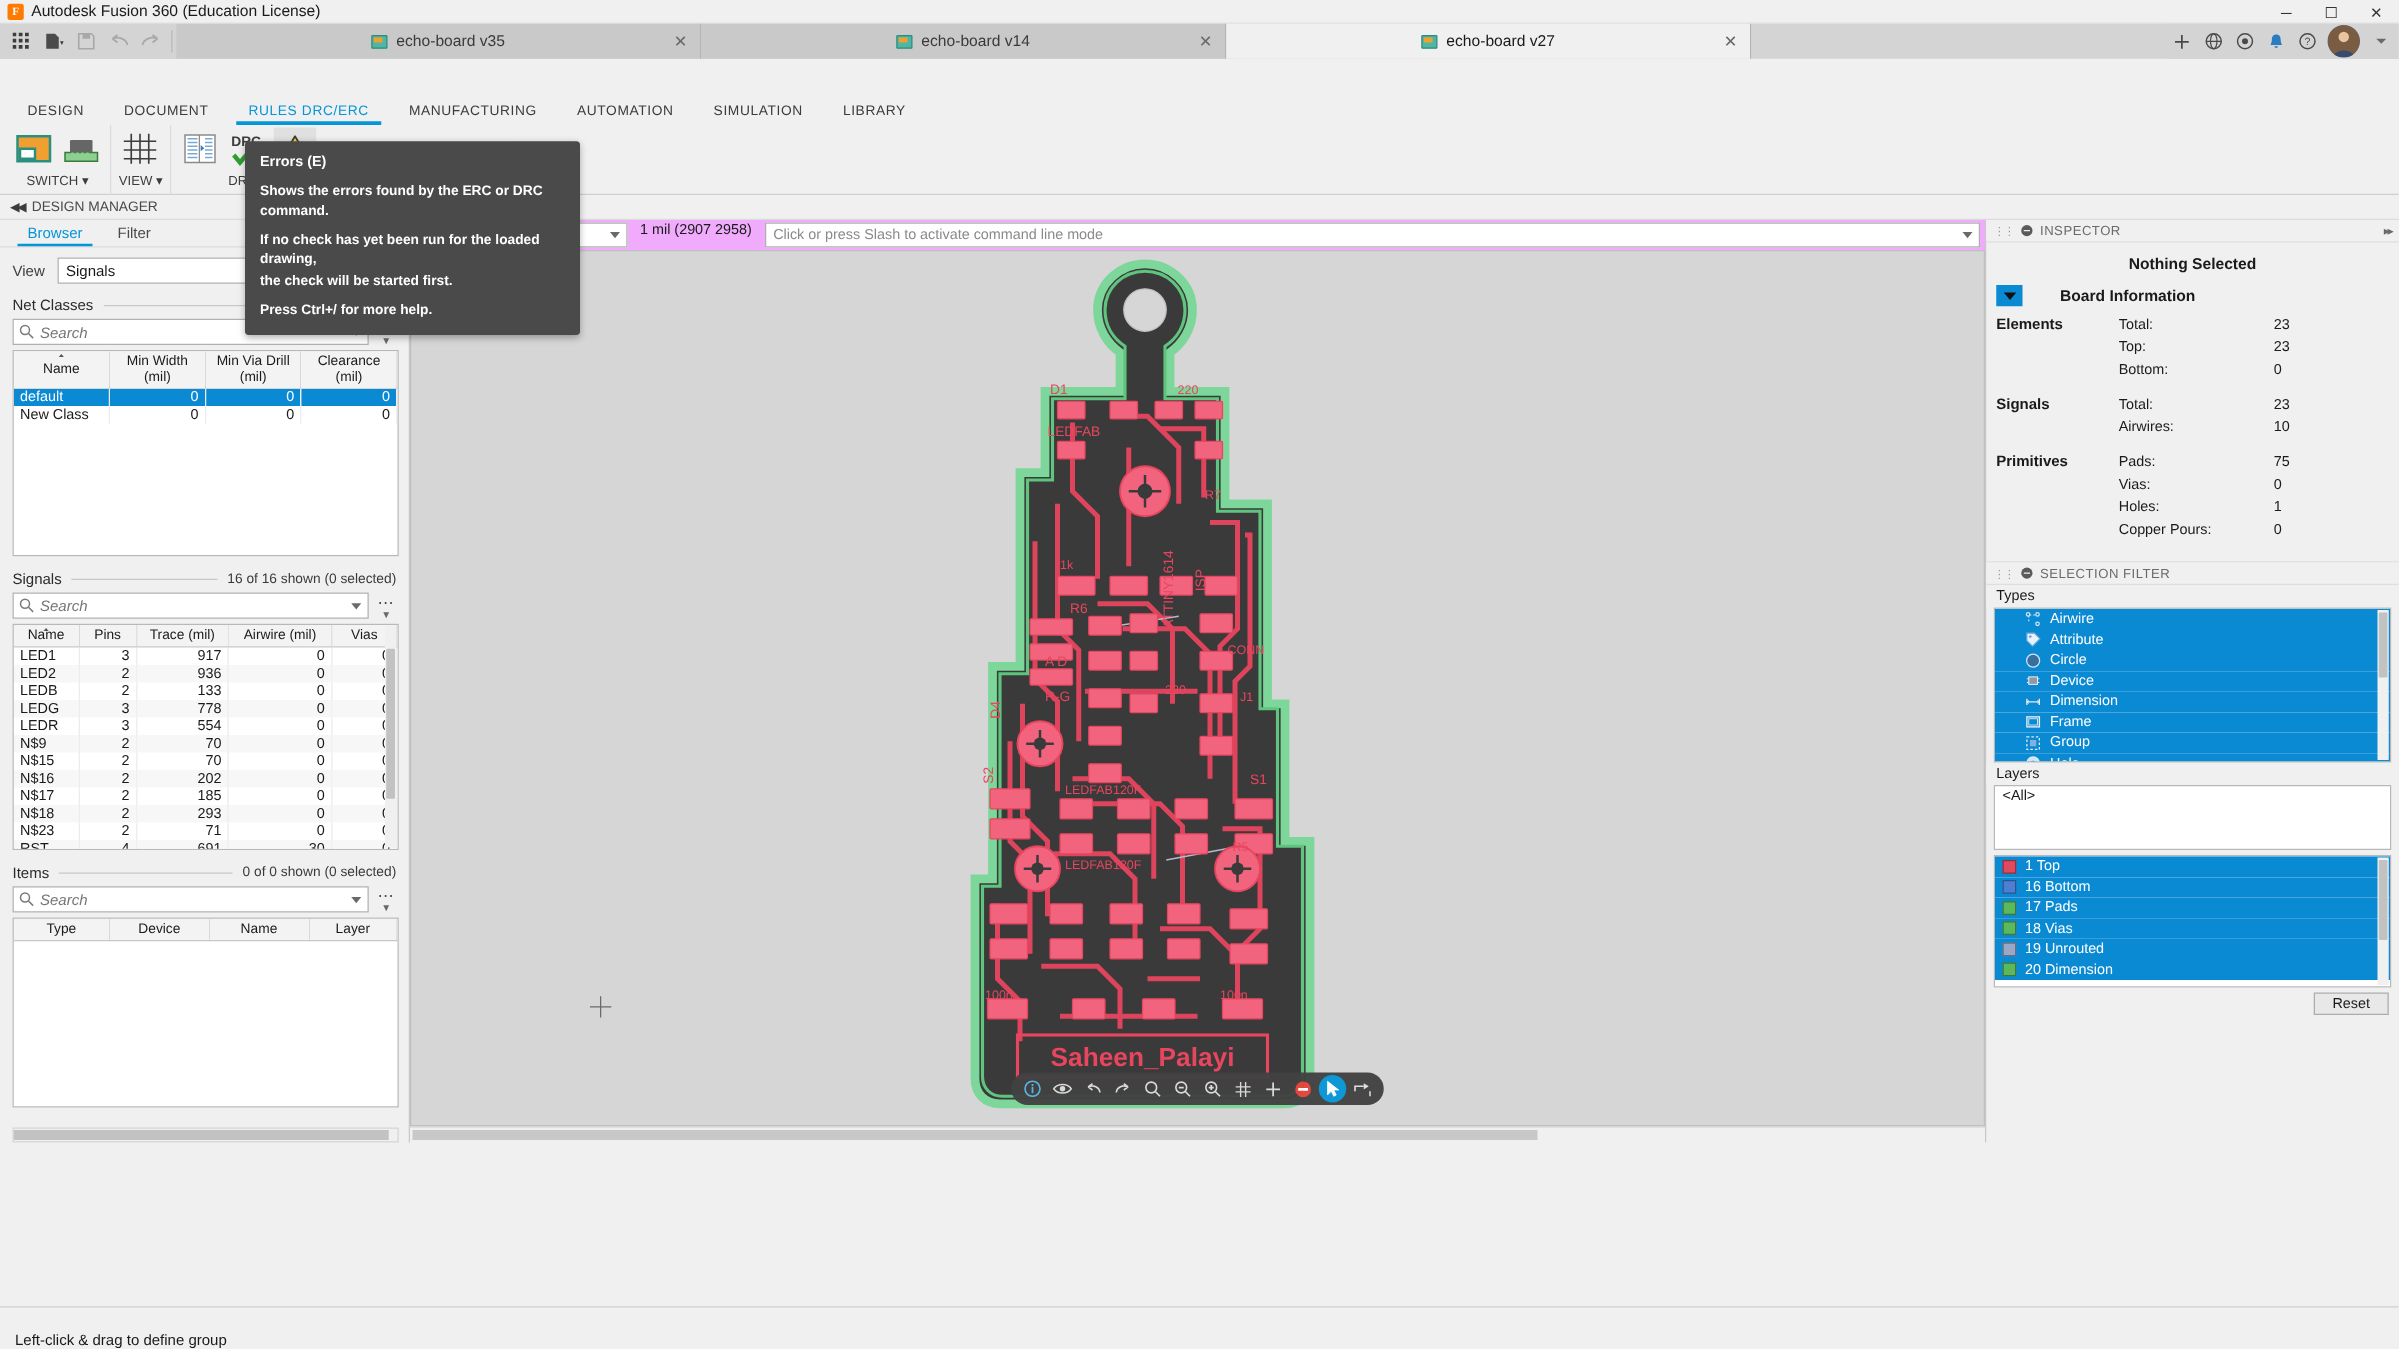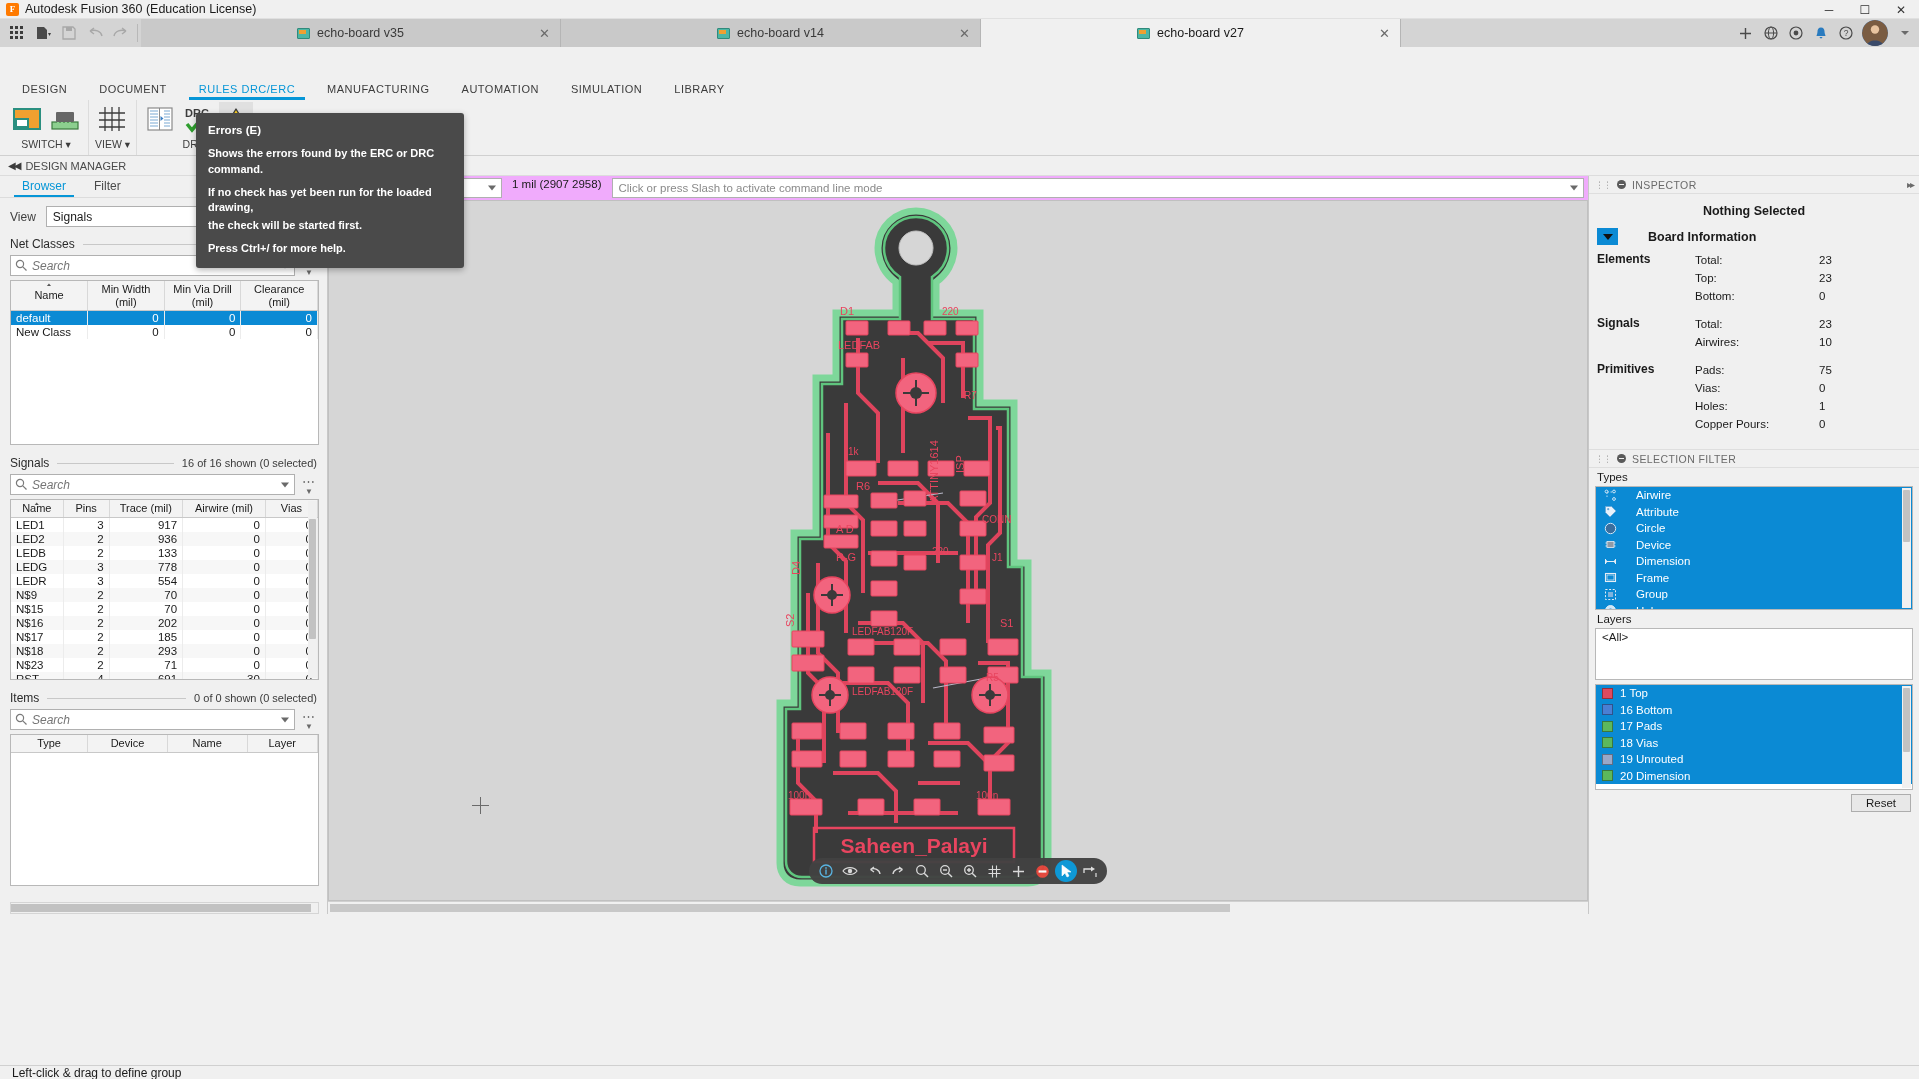--- a/index.html
+++ b/index.html
@@ -250,21 +250,21 @@
   .info-row { display: flex; font-size: 11.5px; color: #1a1a1a; line-height: 18px; }
   .info-row .k { width: 124px; }
   .info-row .v { }
 
   .sf-panel { margin-top: 6px; border-top: 1px solid #dedede; display:flex; flex-direction:column; flex:1; }
   .sf-sublabel { font-size: 11.5px; color: #1a1a1a; padding: 3px 0 3px 8px; background: #f0f0f0; }
   .sf-list {
     margin: 0 6px; border: 1px solid #b8b8b8; background: #fff; overflow: hidden; position: relative;
   }
   .sf-item {
-    display: flex; align-items: center; gap: 19px; padding: 0 8px; height: 16.5px;
+    display: flex; align-items: center; gap: 7px; padding: 0 24px; height: 16.5px;
     font-size: 11.5px; color: #1a1a1a; background: #0b8ad4; color: #fff;
   }
   .sf-icon { width: 13px; height: 13px; flex-shrink: 0; }
 
   .layers-list {
     margin: 0 6px; border: 1px solid #b8b8b8; background: #fff; position: relative; overflow: hidden;
   }
   .layer-item {
     display: flex; align-items: center; gap: 7px; padding: 0 6px; height: 16.5px;
     font-size: 11.5px; color: #fff; background: #0b8ad4;
@@ -276,22 +276,22 @@
     font-size: 11.5px; color: #1a1a1a; padding: 2px 6px; height: 52px;
   }
   .reset-row { display: flex; justify-content: flex-end; padding: 4px 8px 0 0; }
   .reset-btn {
     background: #e8e8e8; border: 1px solid #adadad; font-size: 11.5px; color: #1a1a1a;
     padding: 2px 14px;
   }
 
   
   .statusbar {
-    position: absolute; left: 0; right: 0; bottom: 0; height: 14px;
-    background: #f0f0f0; border-top: 1px solid #d0d0d0; display: flex; align-items: flex-start;
+    position: absolute; left: 0; right: 0; bottom: 0; height: 34px;
+    background: #f0f0f0; border-top: 1px solid #d0d0d0; display: flex; align-items: flex-end;
     padding-left: 12px; font-size: 12px; color: #1a1a1a;
   }
 
   
   .tooltip {
     position: absolute; left: 196px; top: 113px; width: 268px;
     background: #4a4a4a; color: #fff; padding: 9px 11px 11px 12px;
     border-radius: 3px; font-size: 11px; line-height: 1.45; z-index: 99;
     box-shadow: 0 2px 6px rgba(0,0,0,0.3);
   }

